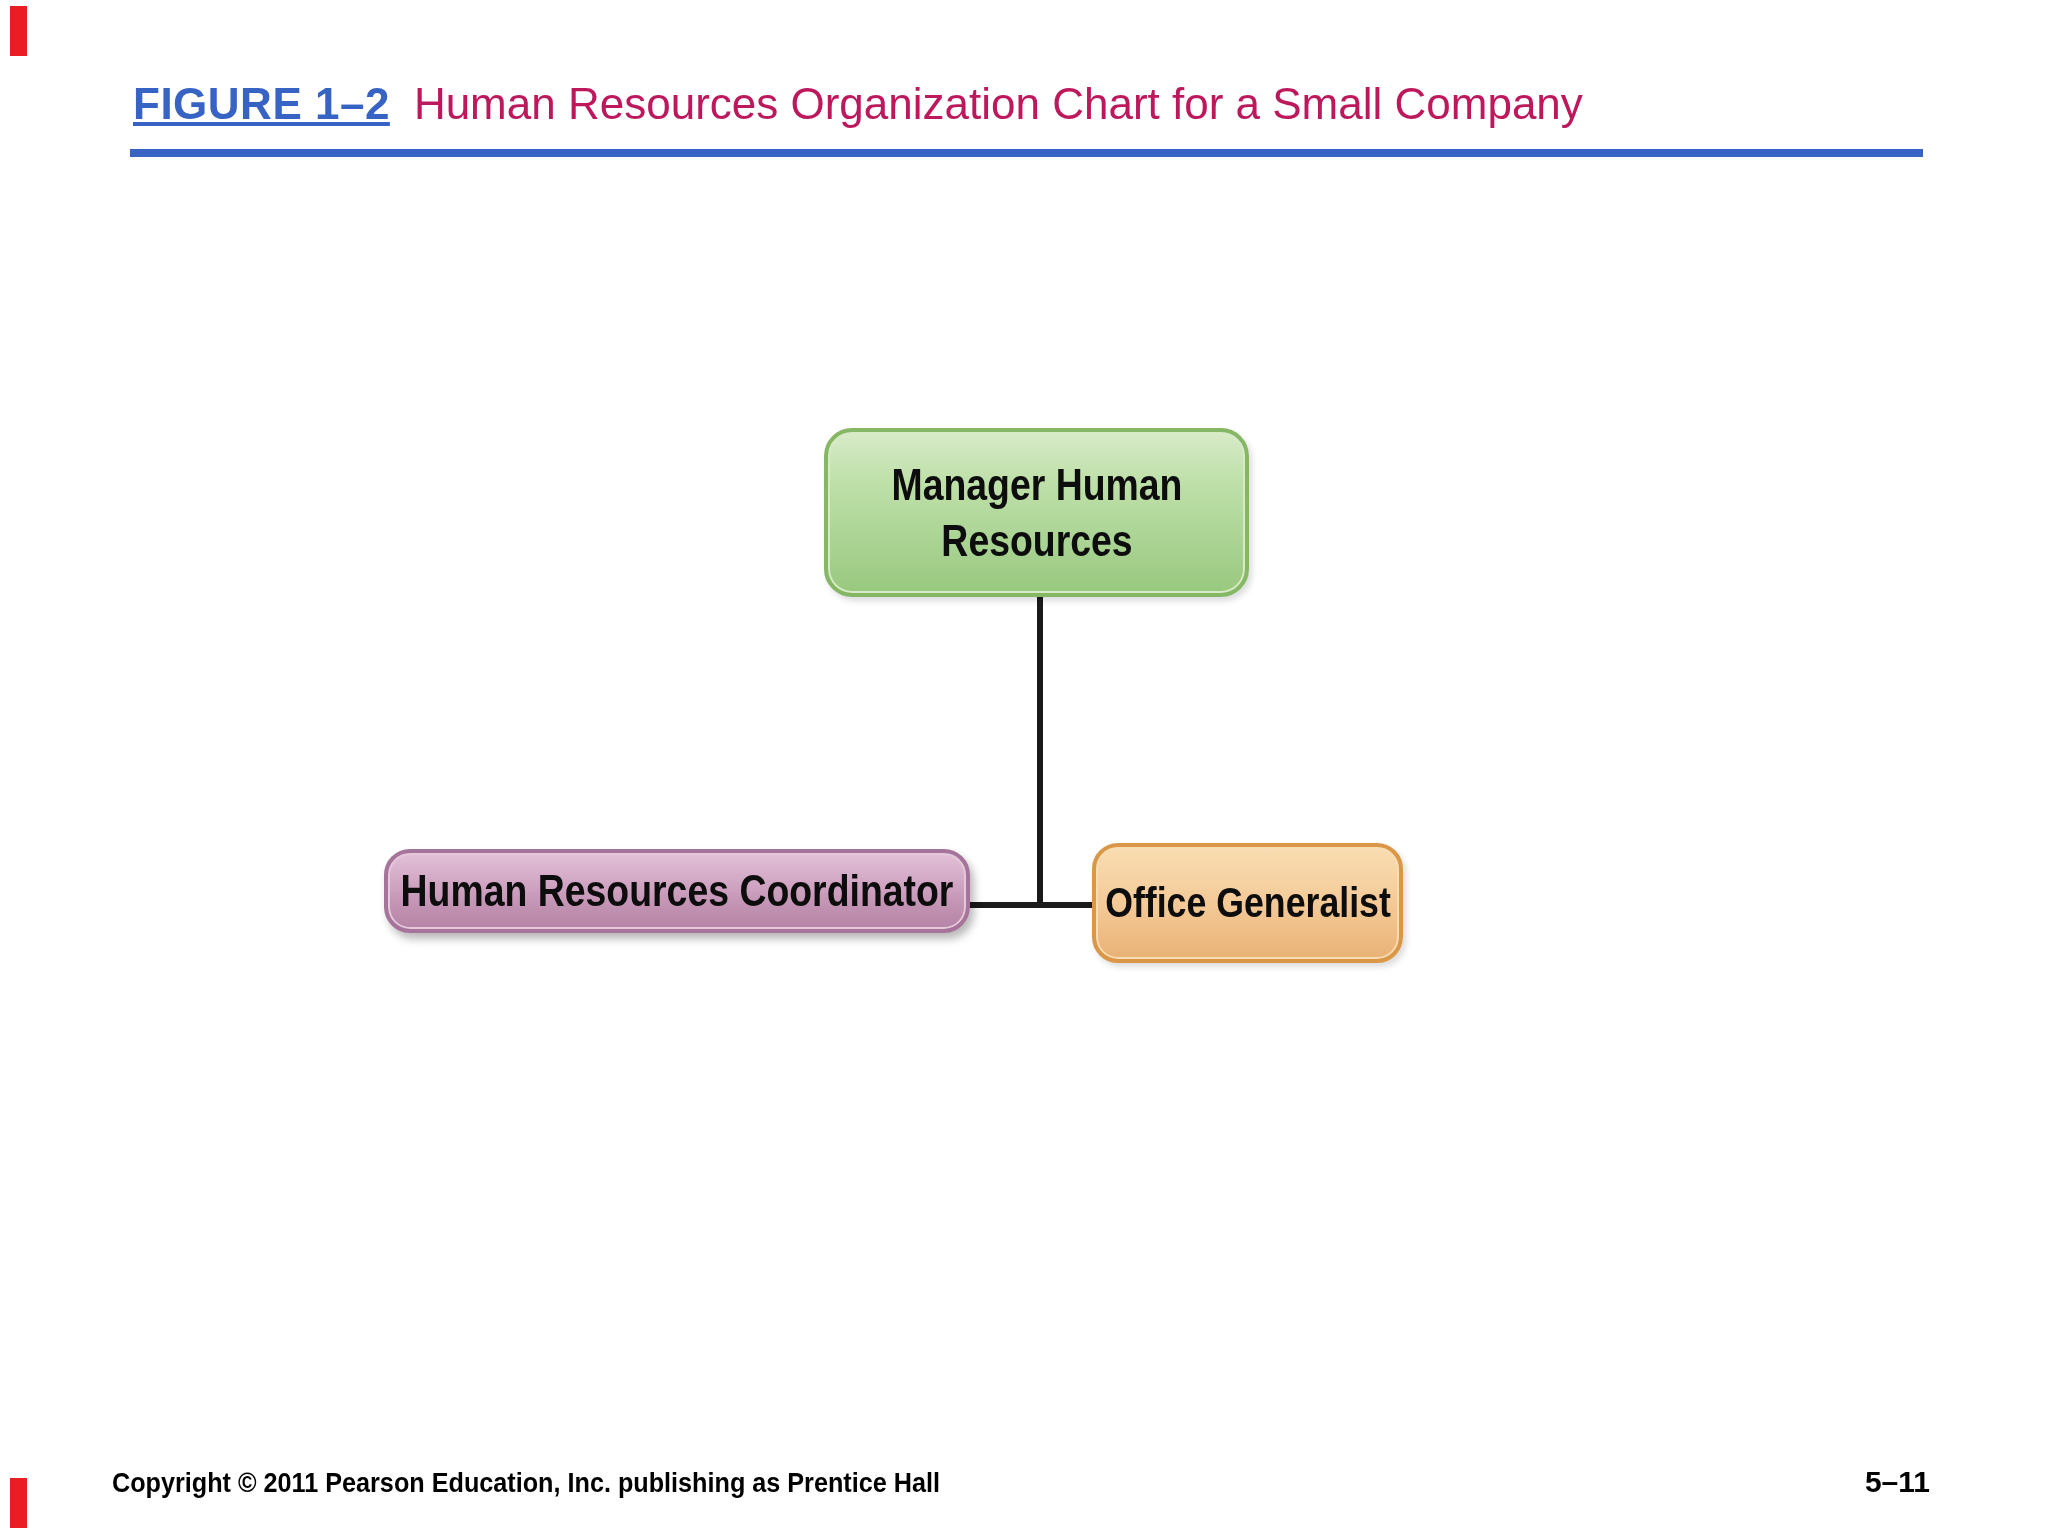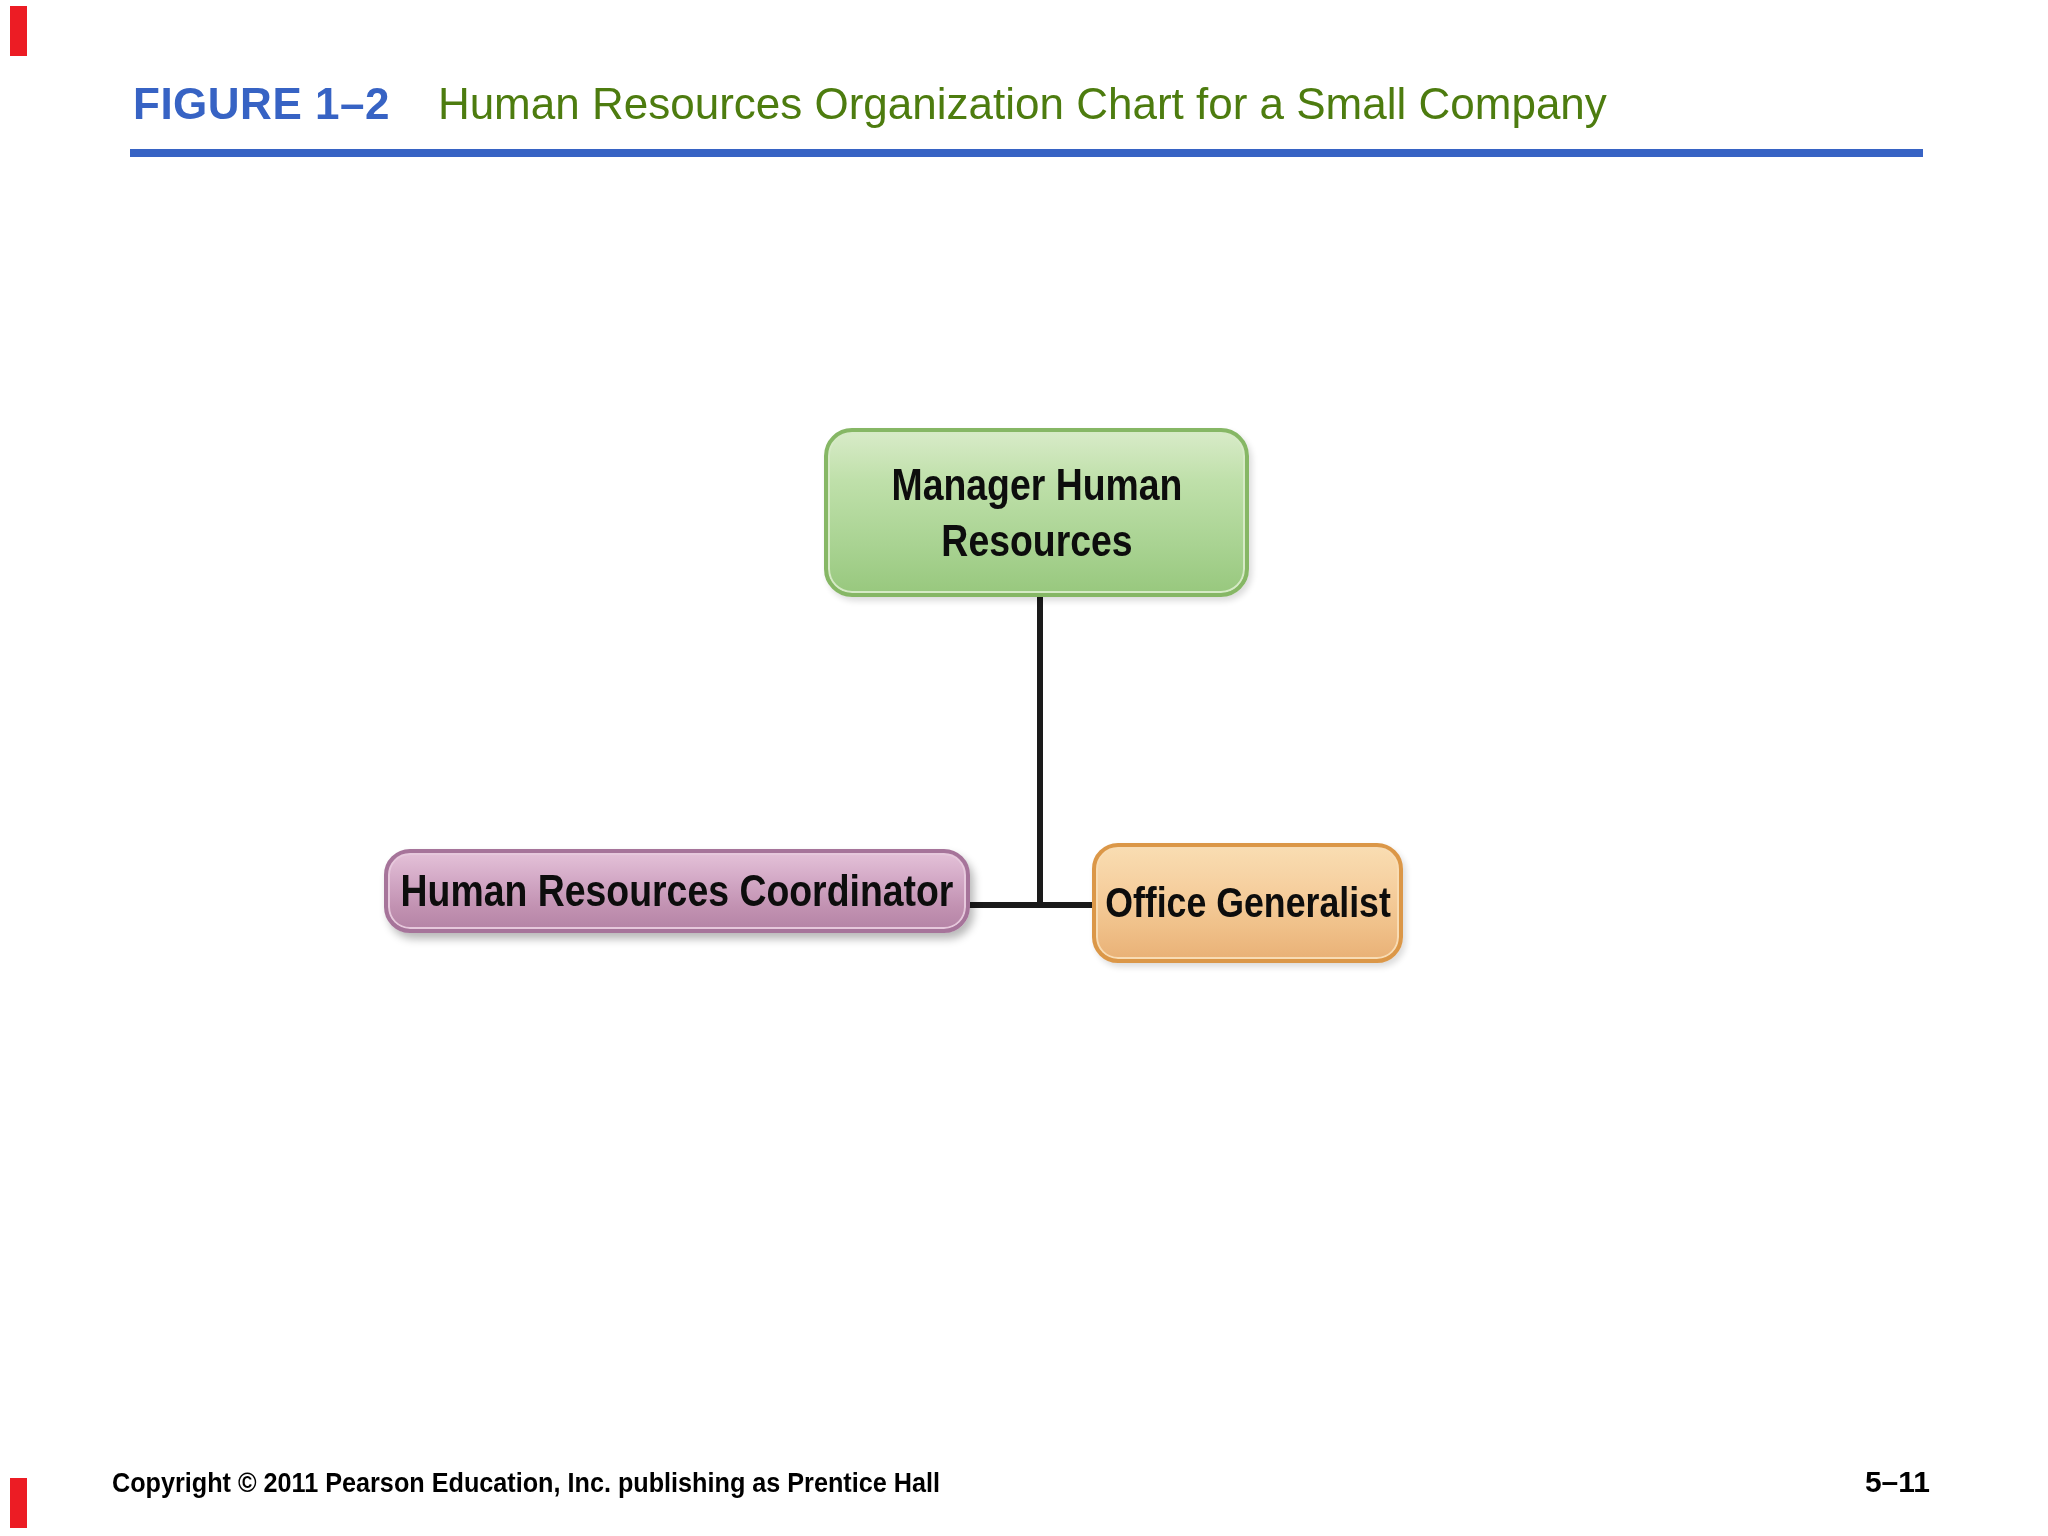--- a/index.html
+++ b/index.html
@@ -33,25 +33,26 @@
     left: 133px;
     top: 78px;
     white-space: nowrap;
     font-size: 44px;
     line-height: 52px;
   }
   .figure-label {
     color: #3763C4;
     font-weight: bold;
     letter-spacing: 0.5px;
+    text-decoration: underline;
   }
   .figure-title {
-    color: #4d7c0f;
+    color: #be185d;
     font-weight: normal;
-    margin-left: 48px;
+    margin-left: 24px;
   }
   .title-rule {
     position: absolute;
     left: 130px;
     top: 149px;
     width: 1793px;
     height: 8px;
     background: #3763C4;
   }
 

